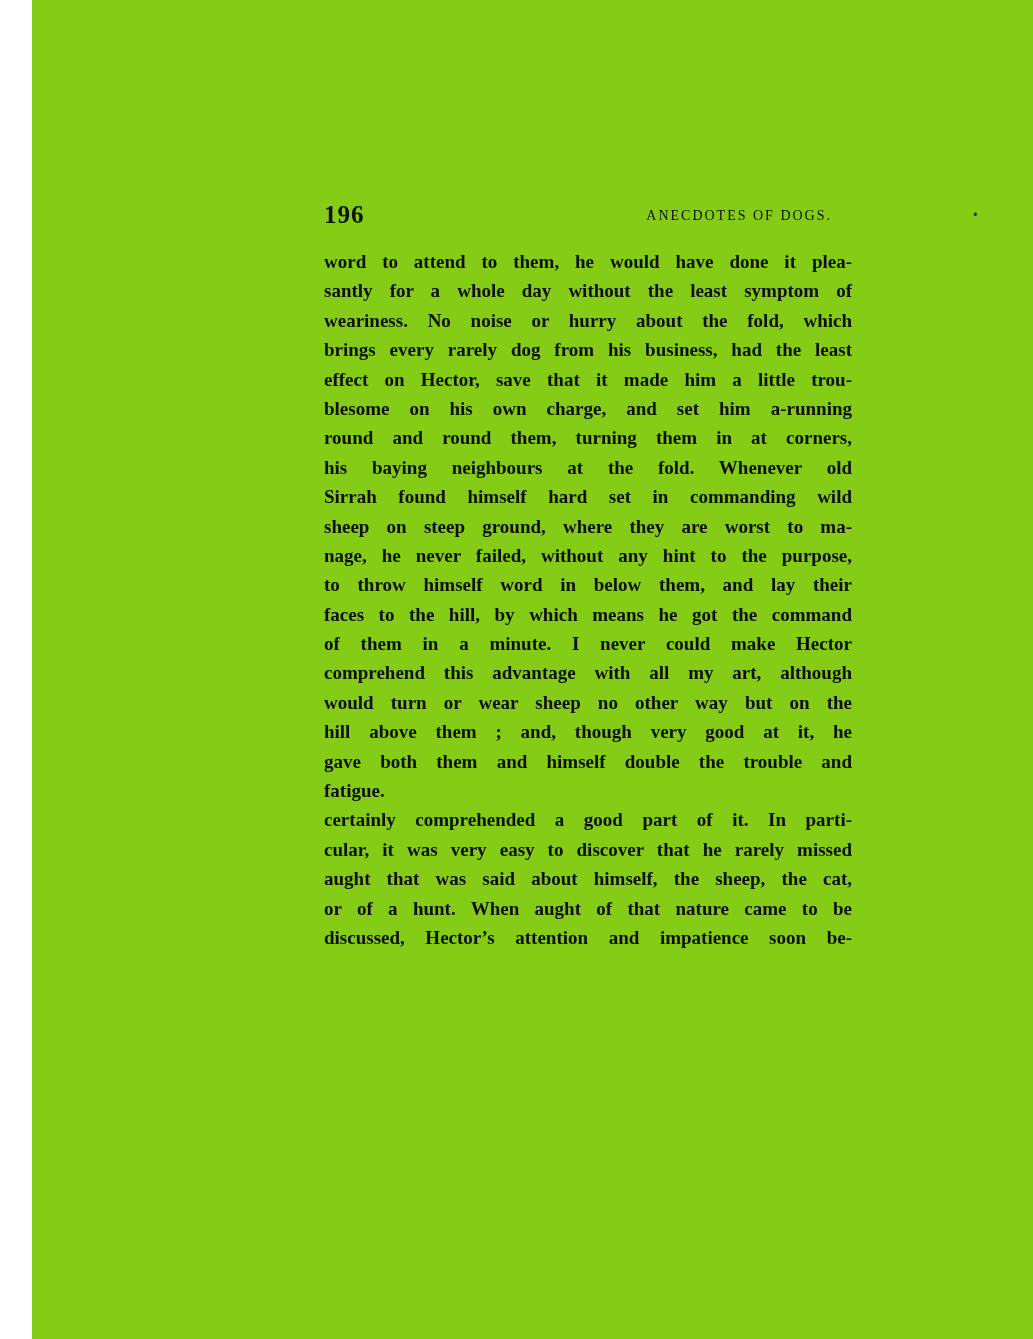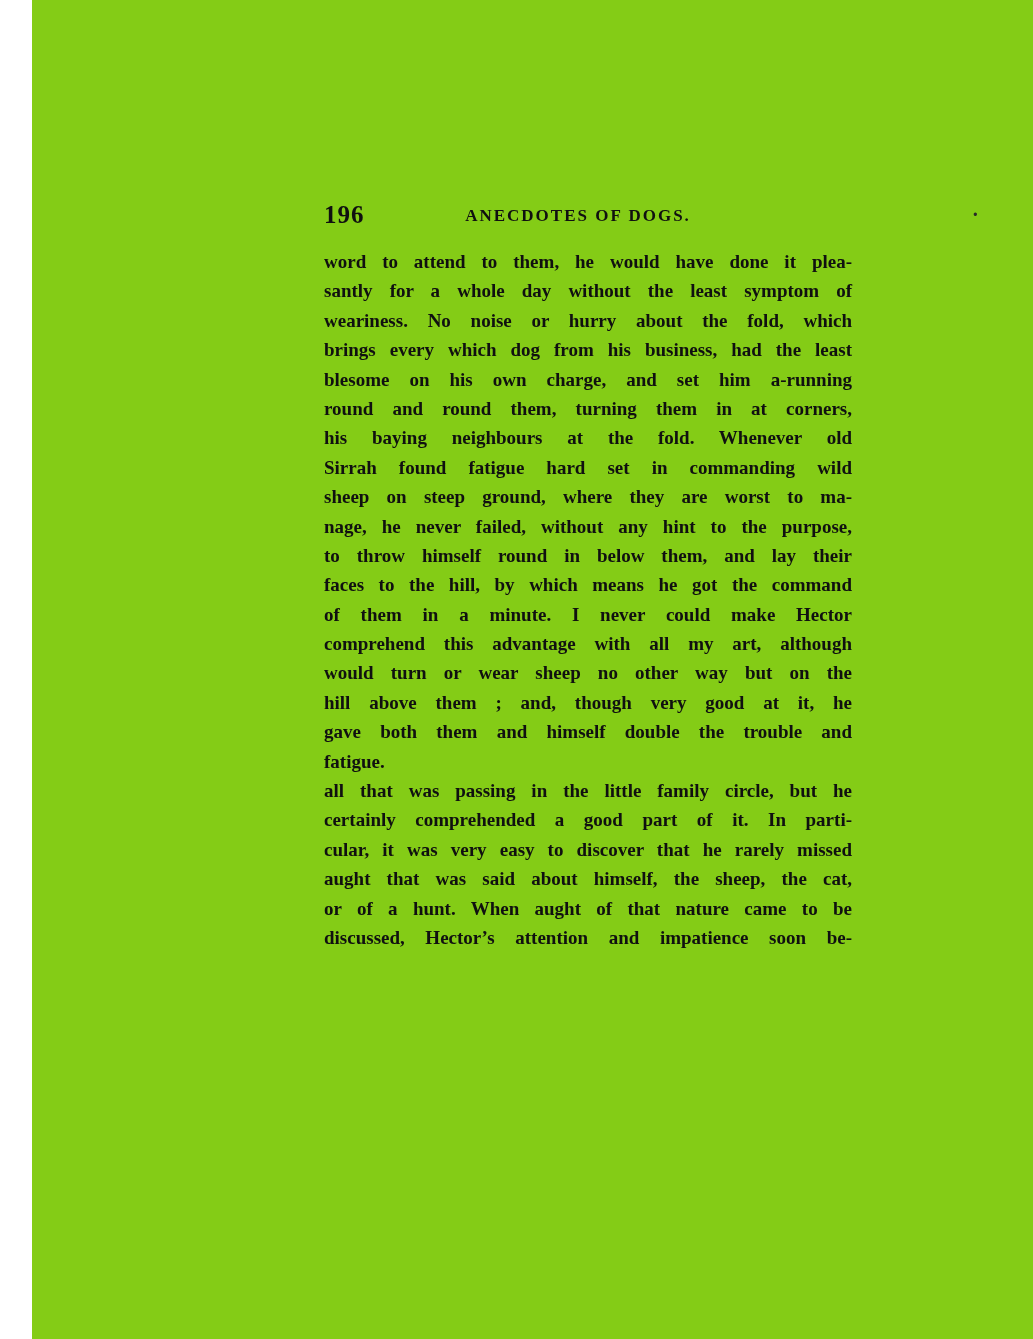--- a/index.html
+++ b/index.html
@@ -31,23 +31,23 @@
     font-size: 25px;
     font-weight: 700;
     letter-spacing: 1px;
     line-height: 30px;
   }
   .running-title {
     position: absolute;
     left: 0;
     top: 3px;
     width: 508px;
-    text-align: center;
-    font-size: 17px;
-    font-weight: 700;
+    text-align: right;
+    font-size: 14px;
+    font-weight: 400;
     letter-spacing: 2px;
     line-height: 26px;
   }
   .header-mark {
     position: absolute;
     left: 648px;
     top: 1px;
     font-size: 20px;
     font-weight: 700;
     line-height: 26px;
@@ -85,35 +85,35 @@
 <div class="page">
   <div class="header">
     <span class="pagenum">196</span>
     <span class="running-title">ANECDOTES OF DOGS.</span>
     <span class="header-mark">·</span>
   </div>
   <div class="body-text" id="body-text">
       <div class="line justified">word to attend to them, he would have done it plea-</div>
       <div class="line justified">santly for a whole day without the least symptom of</div>
       <div class="line justified">weariness.  No noise or hurry about the fold, which</div>
-      <div class="line justified">brings every which dog from his business, had the least</div>
+      <div class="line justified">brings every rarely dog from his business, had the least</div>
+      <div class="line justified">effect on Hector, save that it made him a little trou-</div>
       <div class="line justified">blesome on his own charge, and set him a-running</div>
       <div class="line justified">round and round them, turning them in at corners,</div>
       <div class="line justified">his baying neighbours at the fold.  Whenever old</div>
-      <div class="line justified">Sirrah found fatigue hard set in commanding wild</div>
+      <div class="line justified">Sirrah found himself hard set in commanding wild</div>
       <div class="line justified">sheep on steep ground, where they are worst to ma-</div>
       <div class="line justified">nage, he never failed, without any hint to the purpose,</div>
-      <div class="line justified">to throw himself round in below them, and lay their</div>
+      <div class="line justified">to throw himself word in below them, and lay their</div>
       <div class="line justified">faces to the hill, by which means he got the command</div>
       <div class="line justified">of them in a minute.  I never could make Hector</div>
       <div class="line justified">comprehend this advantage with all my art, although</div>
       <div class="line justified">would turn or wear sheep no other way but on the</div>
       <div class="line justified">hill above them ; and, though very good at it, he</div>
       <div class="line justified">gave both them and himself double the trouble and</div>
       <div class="line no-justify">fatigue.</div>
-      <div class="line justified">all that was passing in the little family circle, but he</div>
       <div class="line justified">certainly comprehended a good part of it.  In parti-</div>
       <div class="line justified">cular, it was very easy to discover that he rarely missed</div>
       <div class="line justified">aught that was said about himself, the sheep, the cat,</div>
       <div class="line justified">or of a hunt.  When aught of that nature came to be</div>
       <div class="line justified">discussed, Hector’s attention and impatience soon be-</div>
     </div>
 </div>
 
 </body></html>

